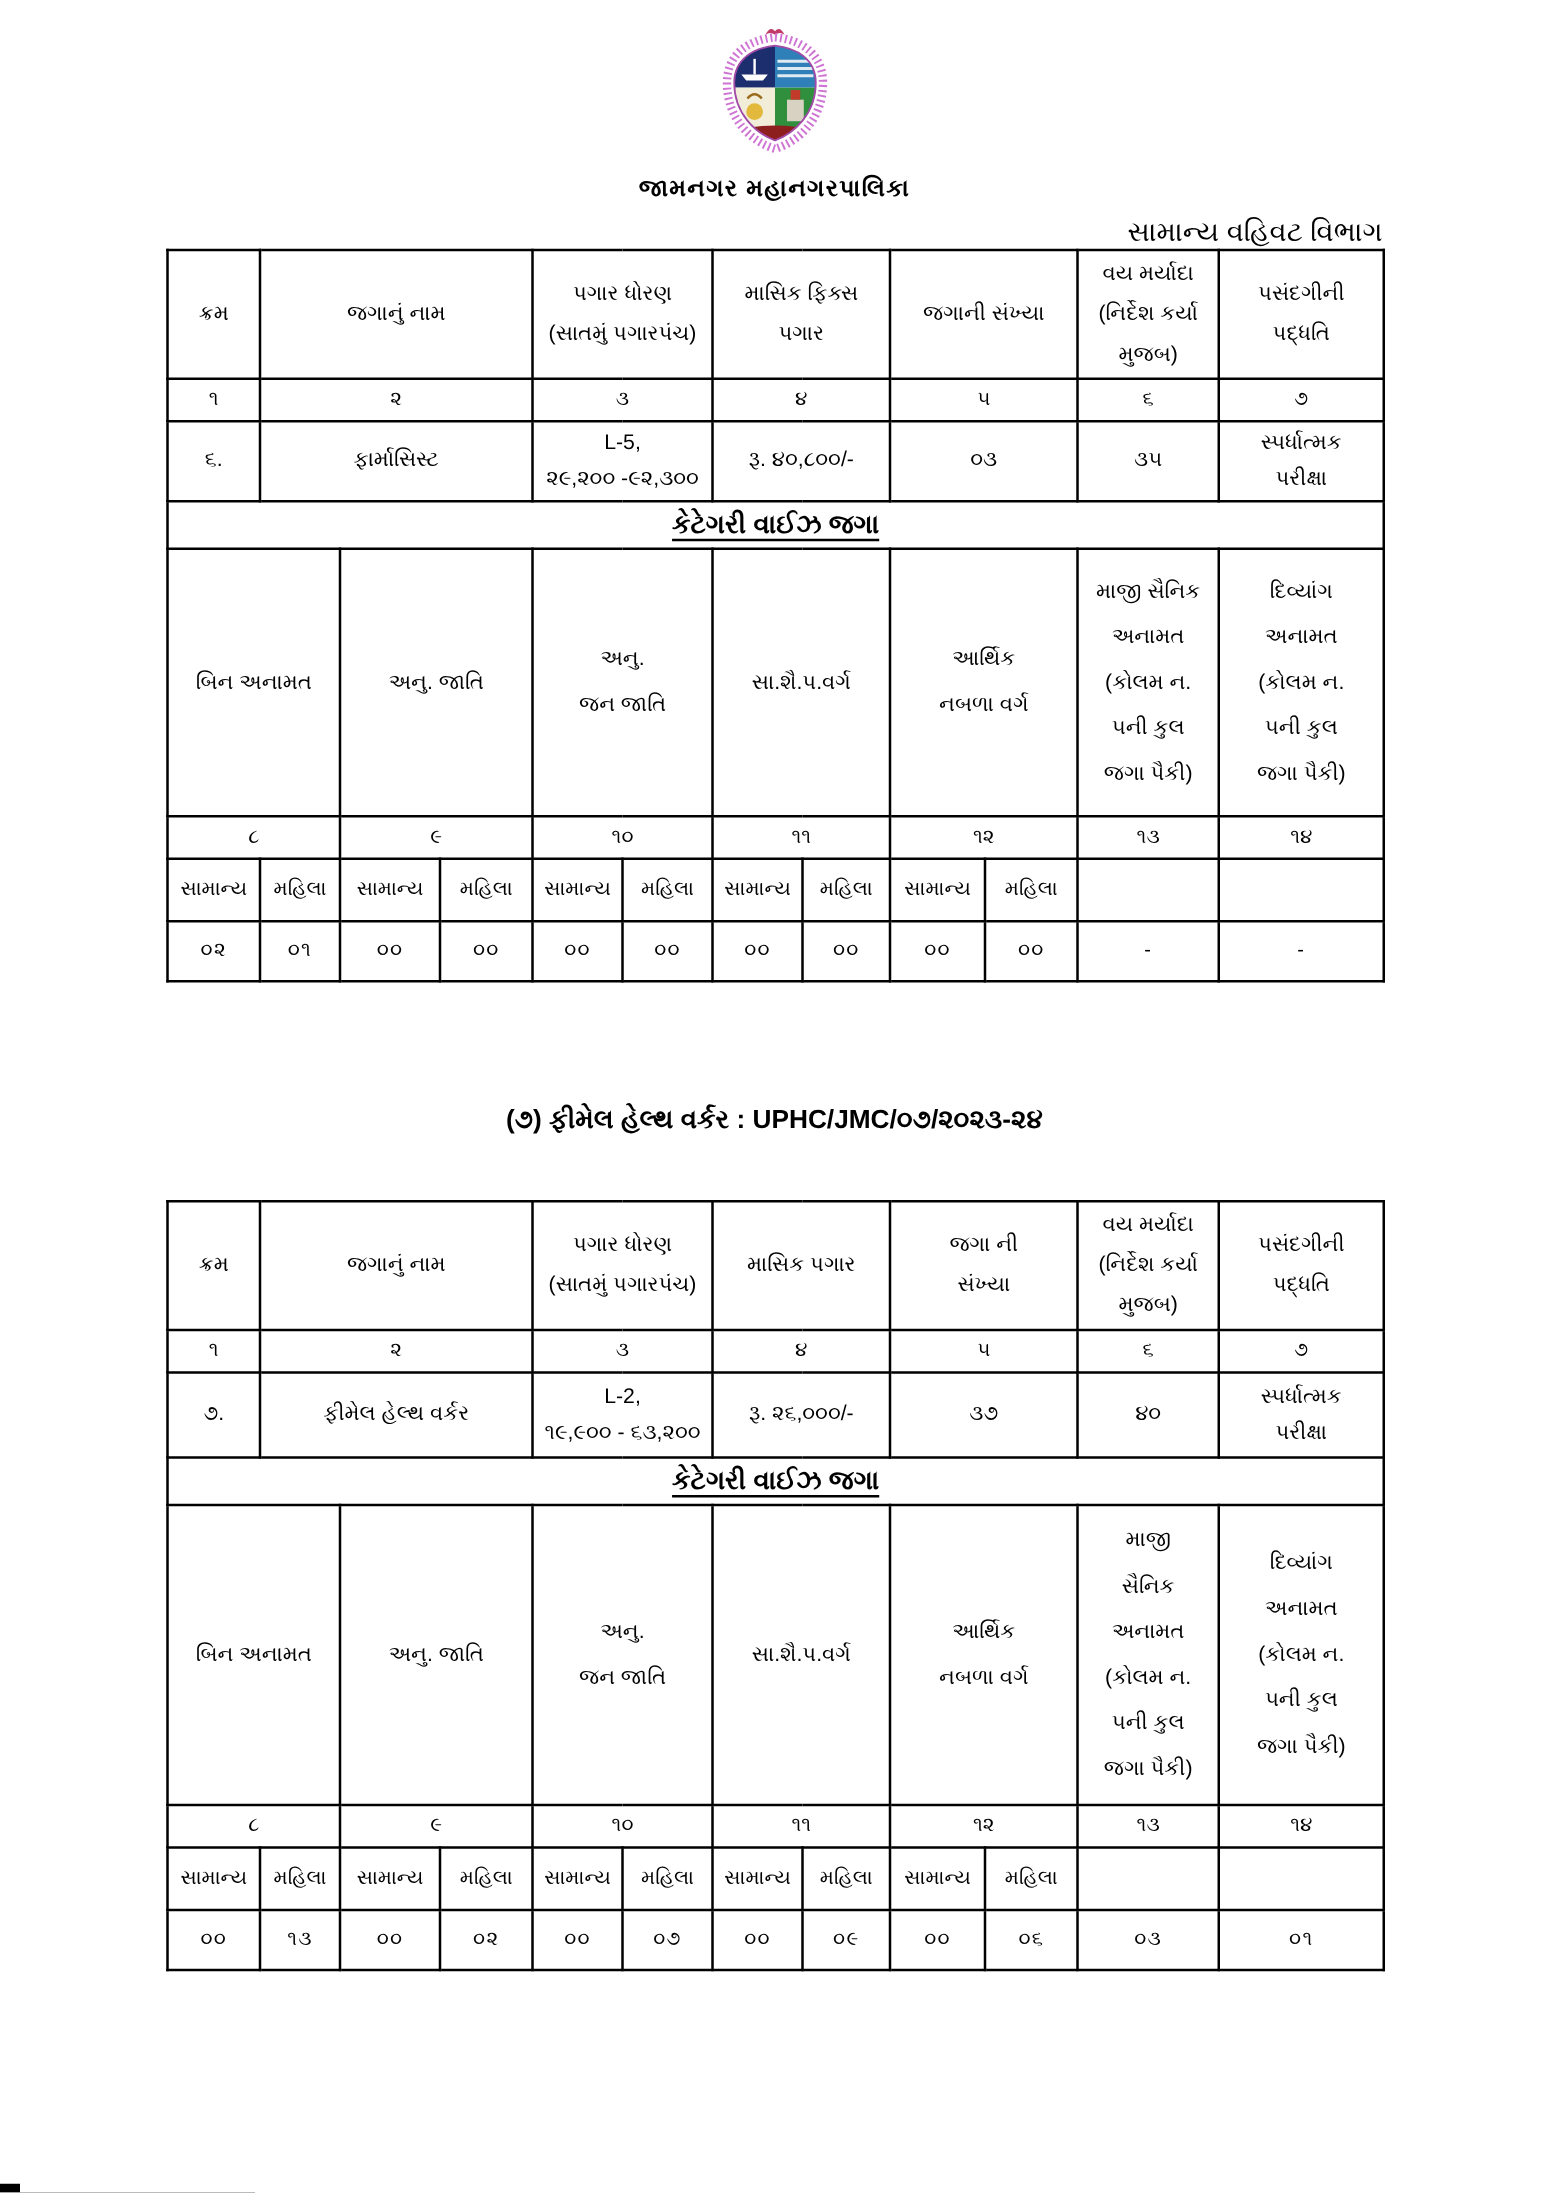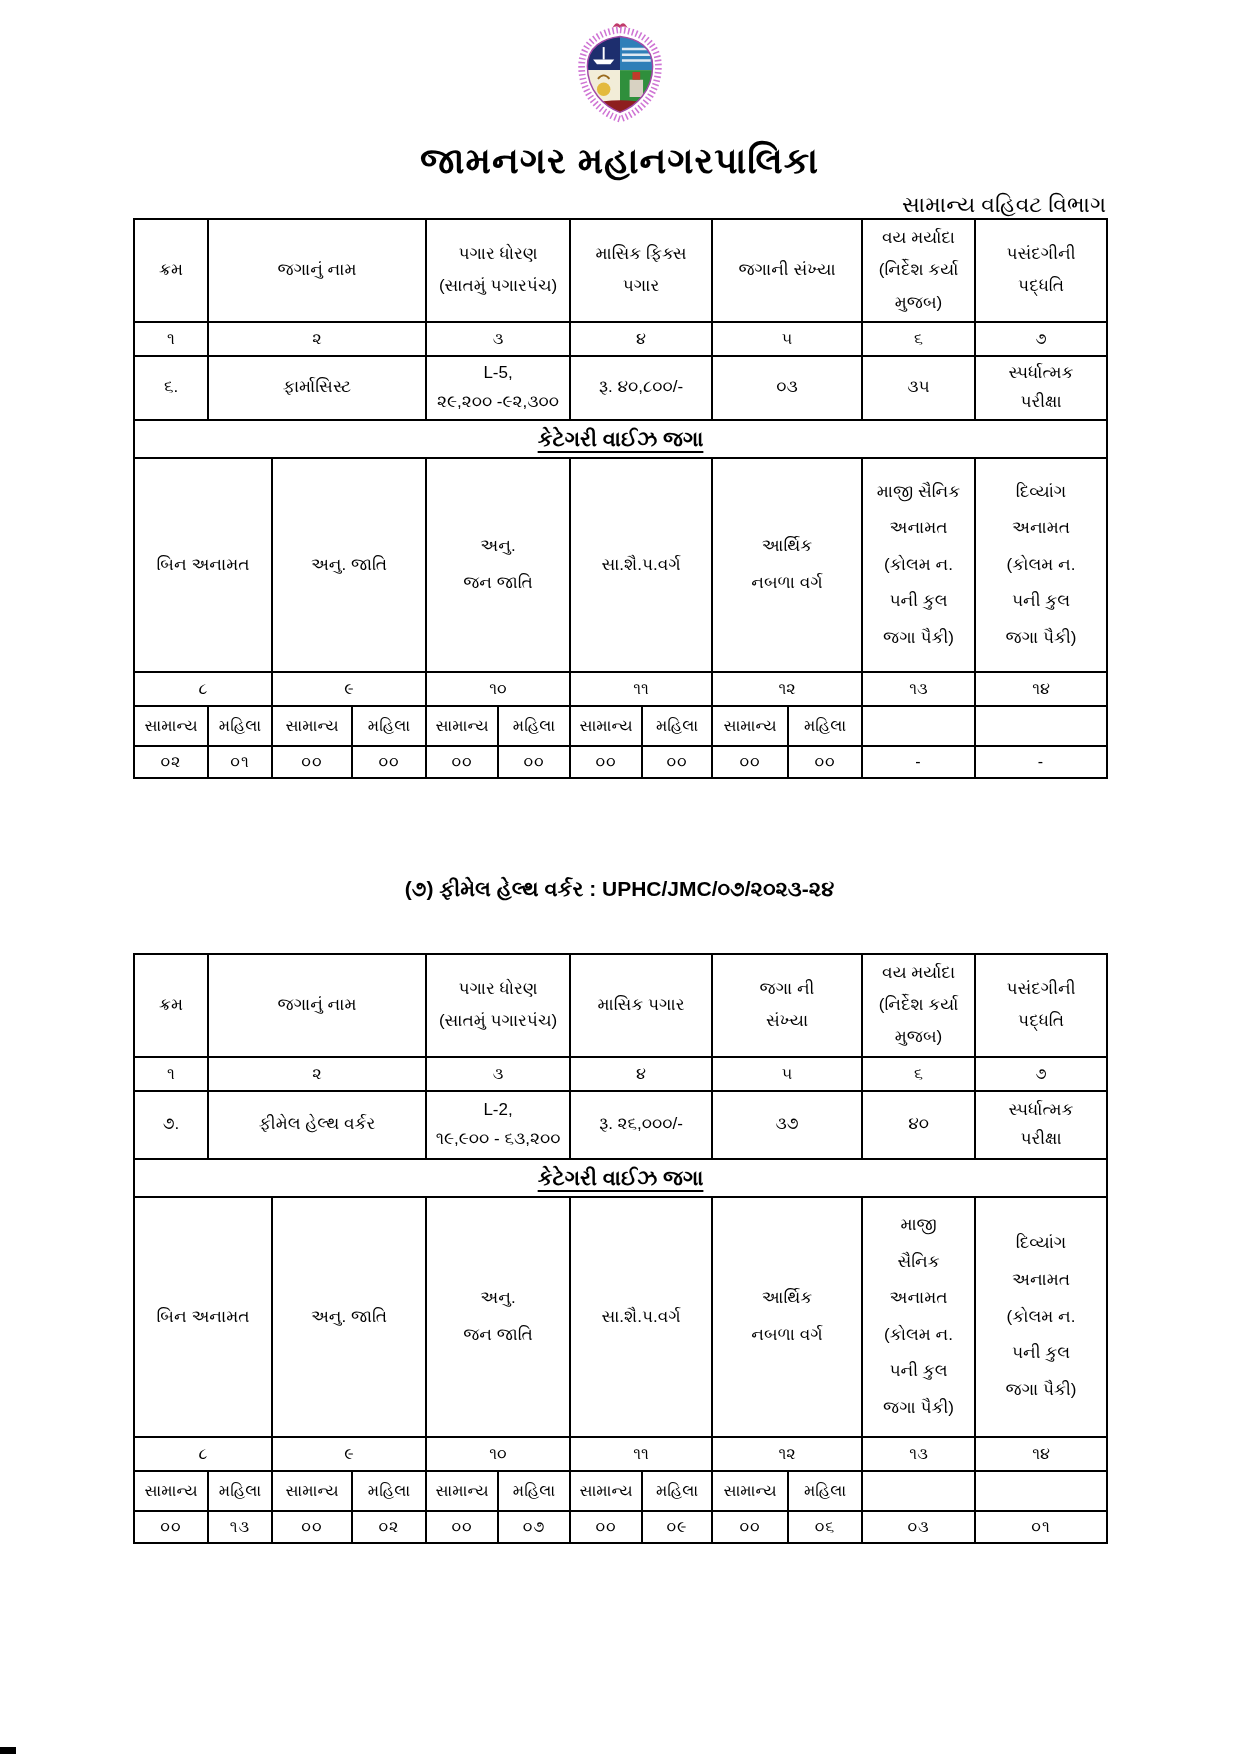--- a/index.html
+++ b/index.html
@@ -5,38 +5,38 @@
   html,body{margin:0;padding:0;background:#888;}
   .page{
     width:1241px;height:1754px;position:relative;margin:0 auto;
     background:#ffffff;color:#000;
     font-family:"Liberation Sans","DejaVu Sans",sans-serif;
     overflow:hidden;
   }
   .content{position:absolute;left:133px;top:0;width:973px;}
   .doc-header{text-align:center;padding-top:20px;}
   .crest{display:inline-block;}
-  .org-name{font-size:36px;font-weight:bold;margin:10px 0 0 0;letter-spacing:1px;}
+  .org-name{font-size:19px;font-weight:bold;margin:10px 0 0 0;letter-spacing:1px;}
   .dept-name{font-size:22px;font-weight:normal;margin:10px 0 0 0;text-align:right;}
   .sec-heading{text-align:center;font-weight:bold;font-size:21px;}
   .sec-heading.first{margin-top:62px;margin-bottom:38px;}
   .sec-heading.second{margin-top:98px;margin-bottom:52px;}
   table.rtable{border-collapse:collapse;table-layout:fixed;width:973px;}
   .rtable td{
     border:2px solid #000;text-align:center;vertical-align:middle;
     white-space:pre-line;font-size:17px;padding:2px 4px;overflow:hidden;
   }
   tr.rh{height:100px;} tr.rh td{line-height:1.9;}
   tr.rn{height:34px;} tr.rn td{font-size:16px;}
   tr.rd1{height:64px;} tr.rd2{height:68px;} tr.rd1 td,tr.rd2 td{line-height:1.7;}
   tr.rct{height:38px;padding-left:32px;}
   .cattitle{font-weight:bold;font-size:21px;text-decoration:underline;text-underline-offset:5px;}
   tr.rch1{height:214px;} tr.rch2{height:240px;} tr.rch1 td,tr.rch2 td{line-height:2.15;}
-  tr.rg{height:40px;} tr.rg td{font-size:16px;}
-  tr.rv{height:32px;} tr.rv td{font-size:16px;letter-spacing:1px;}
+  tr.rg{height:50px;} tr.rg td{font-size:16px;}
+  tr.rv{height:48px;} tr.rv td{font-size:16px;letter-spacing:1px;}
   .scan-artifact{position:absolute;left:0;bottom:0;width:16px;height:7px;background:#000;}
 </style>
 </head>
 <body>
 
 <div class="page">
   <div class="content">
 
     <div class="doc-header">
       <svg class="crest" width="96" height="106" viewBox="0 0 100 110" aria-hidden="true">

